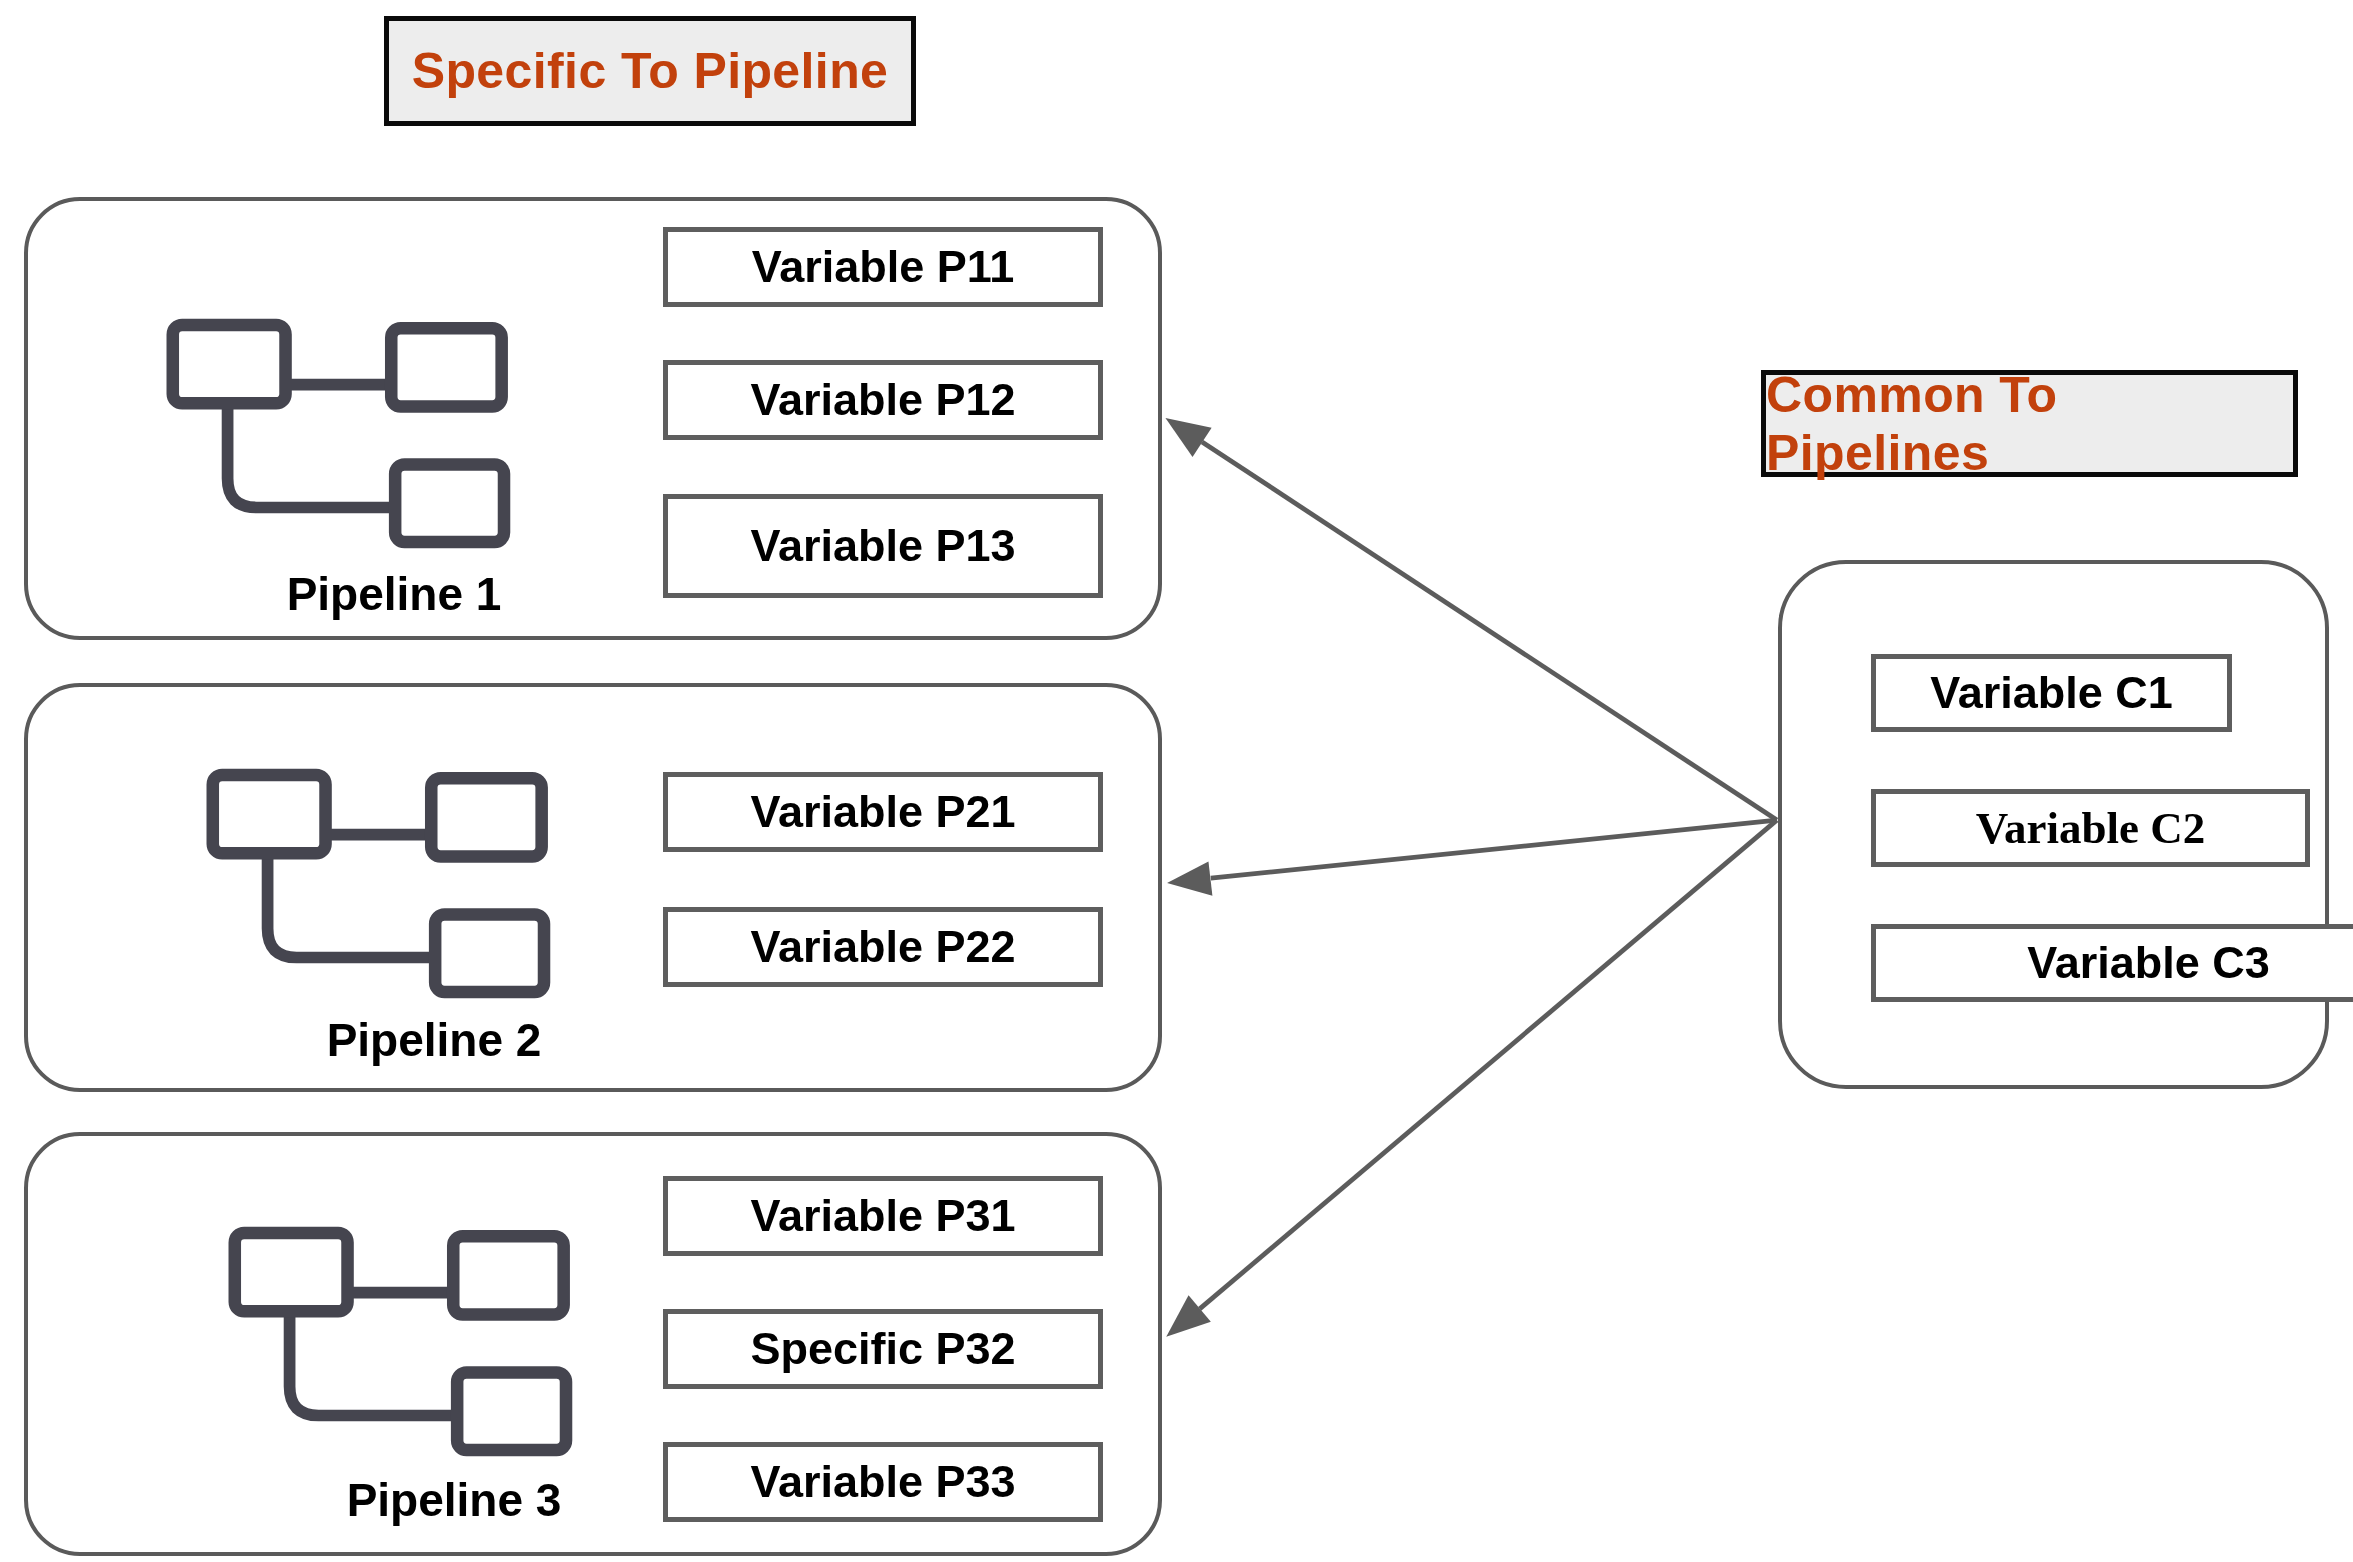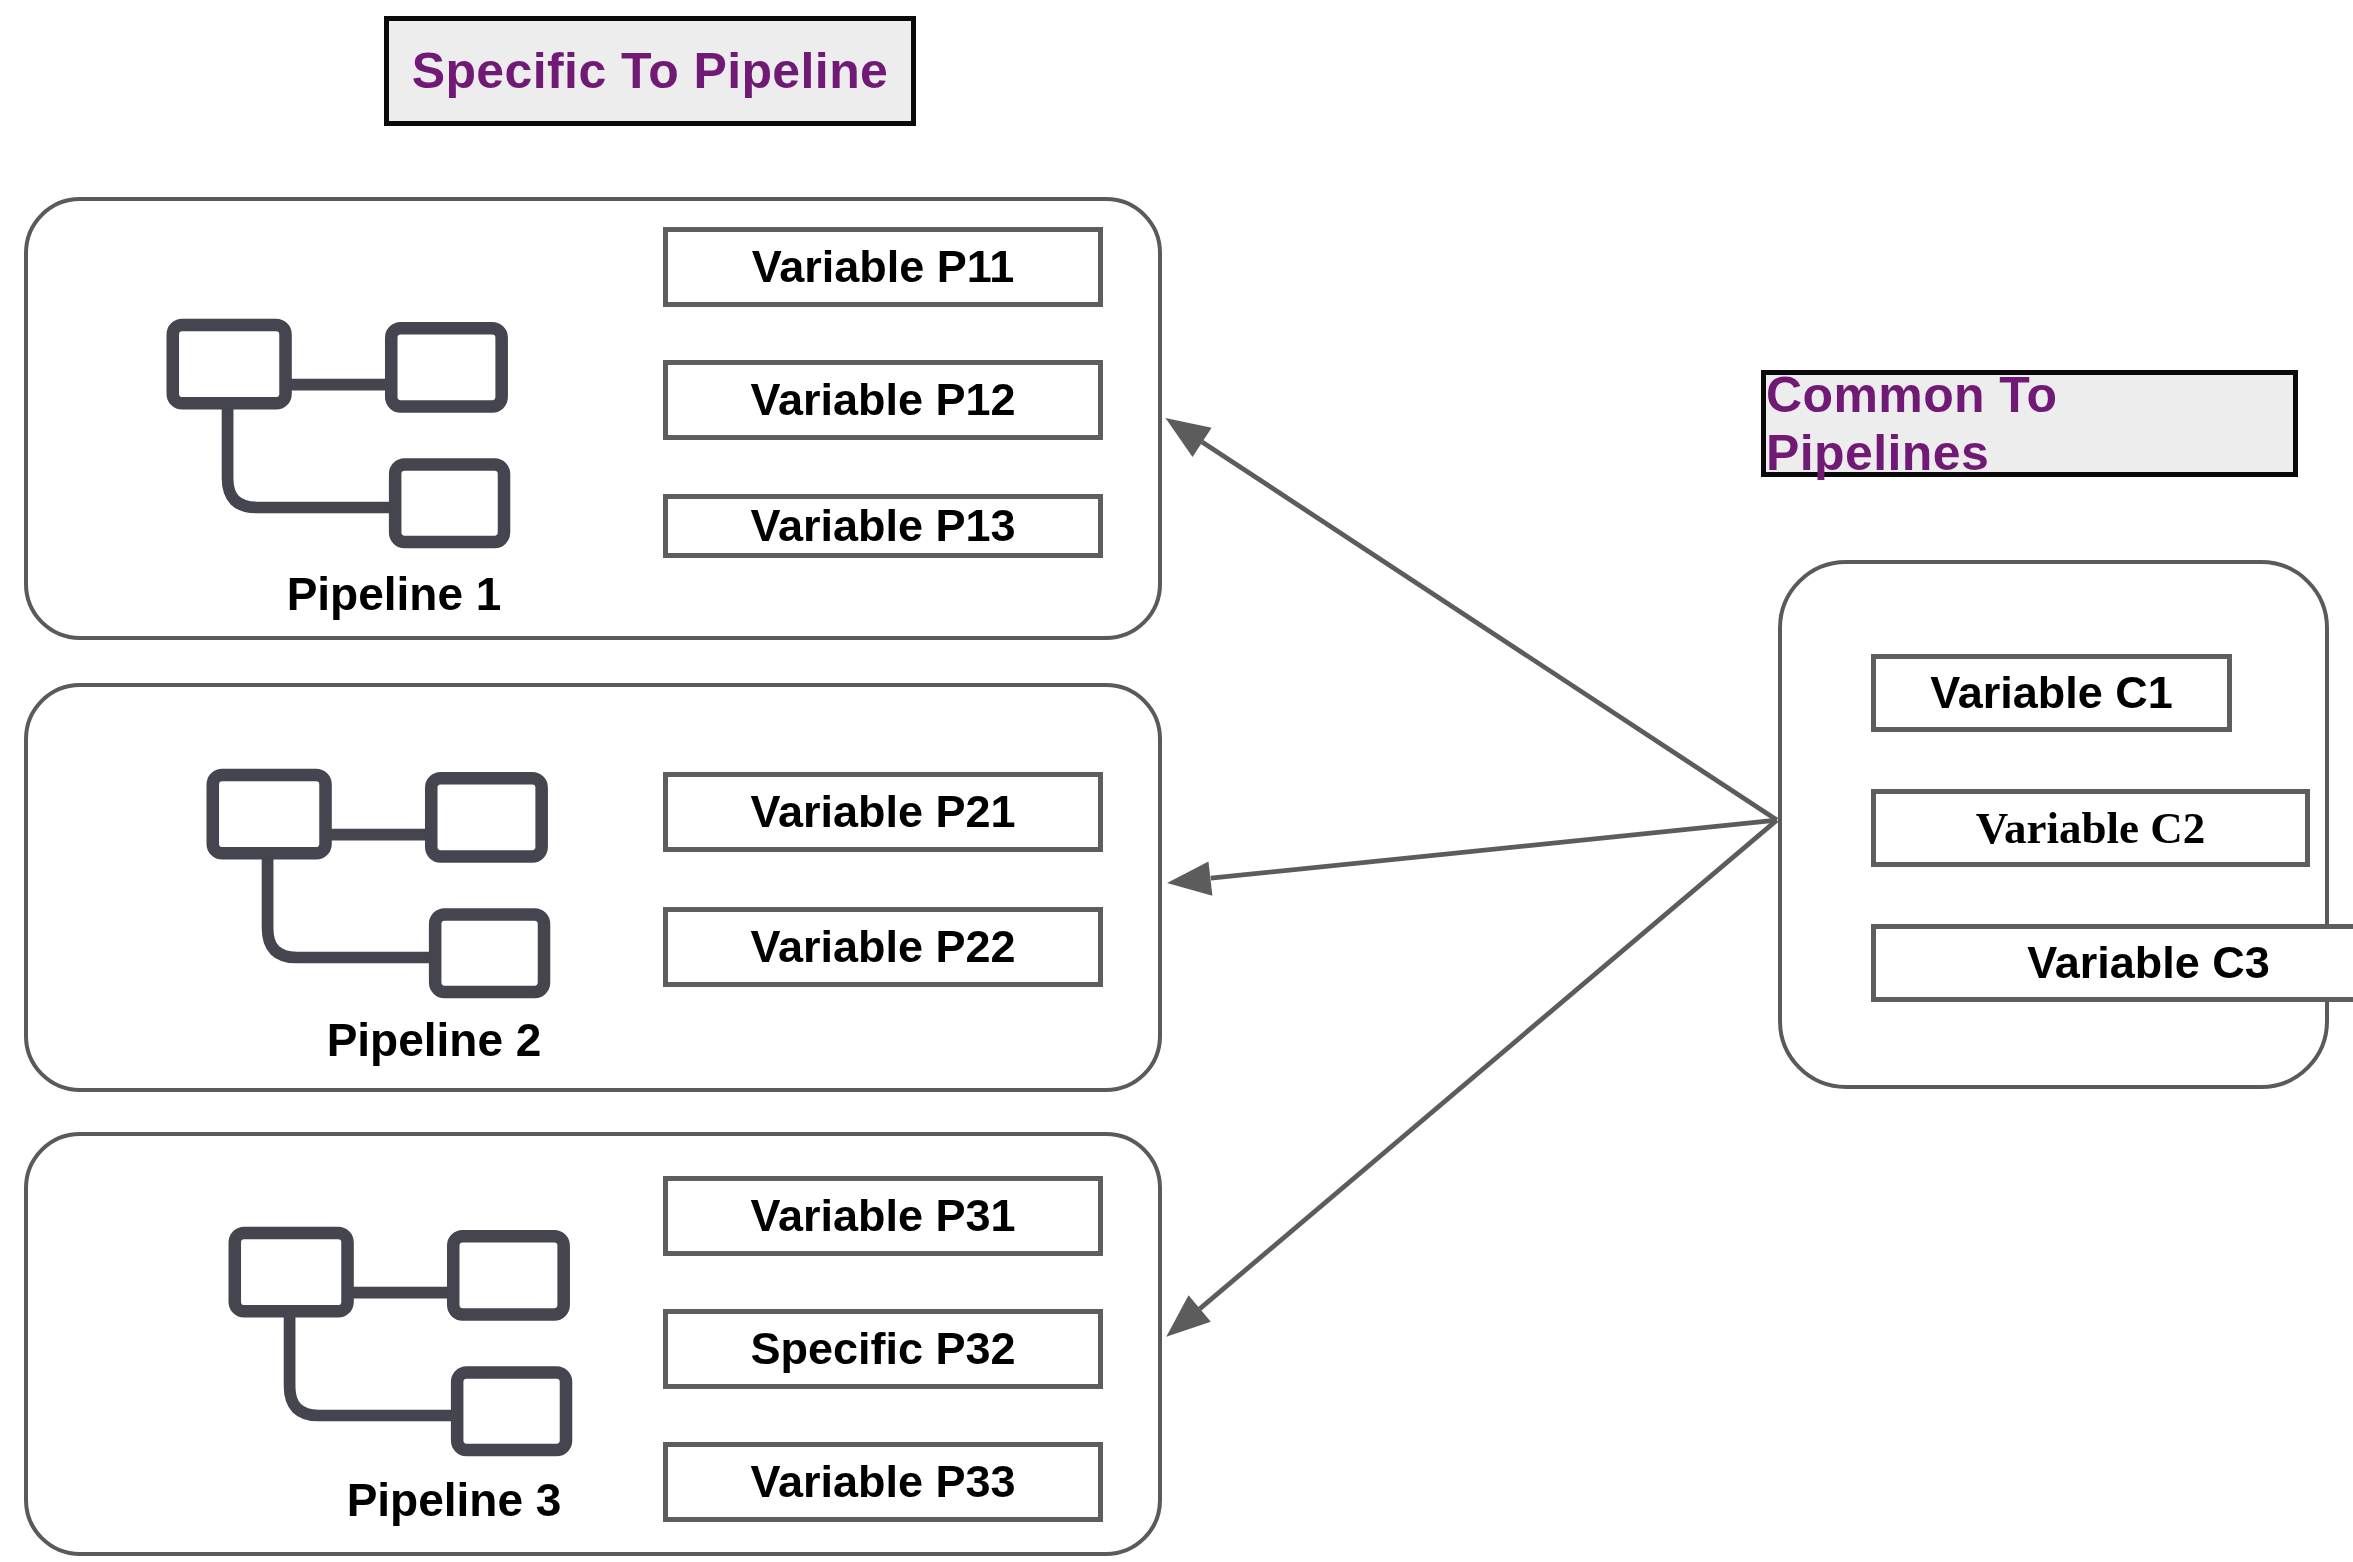--- a/index.html
+++ b/index.html
@@ -19,21 +19,21 @@
   .title-box {
     position: absolute;
     box-sizing: border-box;
     border: 5.6px solid #0a0a0a;
     background: #ededed;
     display: flex;
     align-items: center;
     justify-content: center;
     font-weight: bold;
     font-size: 50px;
-    color: #701a75;
+    color: #c2410c;
     letter-spacing: 0.4px;
   }
   .pipeline-box {
     position: absolute;
     box-sizing: border-box;
     border: 4px solid #5a5a5a;
     border-radius: 56px;
     background: #ffffff;
   }
   .common-box {
@@ -84,21 +84,21 @@
       <path d="M79 108 L79 205 Q79 242 116 242 L293 242" stroke="#45454f" stroke-width="15" fill="none"></path>
       <rect x="9" y="9" width="144" height="100" rx="12" stroke="#45454f" stroke-width="16" fill="#ffffff"></rect>
       <rect x="288" y="13" width="141" height="100" rx="12" stroke="#45454f" stroke-width="16" fill="#ffffff"></rect>
       <rect x="293" y="187" width="139" height="99" rx="12" stroke="#45454f" stroke-width="16" fill="#ffffff"></rect>
     </svg>
   </div>
   <div class="pipeline-label" style="left:211px; top:567px;">Pipeline 1</div>
 
   <div class="var-box" style="left:631px; top:227px; width:440px; height:80px;">Variable P11</div>
   <div class="var-box" style="left:631px; top:360px; width:440px; height:80px;">Variable P12</div>
-  <div class="var-box" style="left:631px; top:494px; width:440px; height:64px;">Variable P13</div>
+  <div class="var-box" style="left:631px; top:494px; width:440px; height:104px;">Variable P13</div>
 
   <div class="pipeline-box" style="left:24px; top:683px; width:1138px; height:409px;"></div>
 
   <div class="icon-wrap" style="left:203px; top:768px;">
     <svg width="350" height="231" viewBox="0 0 440 295" fill="none">
       <path d="M152 85 H288" stroke="#45454f" stroke-width="15"></path>
       <path d="M79 108 L79 205 Q79 242 116 242 L293 242" stroke="#45454f" stroke-width="15" fill="none"></path>
       <rect x="9" y="9" width="144" height="100" rx="12" stroke="#45454f" stroke-width="16" fill="#ffffff"></rect>
       <rect x="288" y="13" width="141" height="100" rx="12" stroke="#45454f" stroke-width="16" fill="#ffffff"></rect>
       <rect x="293" y="187" width="139" height="99" rx="12" stroke="#45454f" stroke-width="16" fill="#ffffff"></rect>

